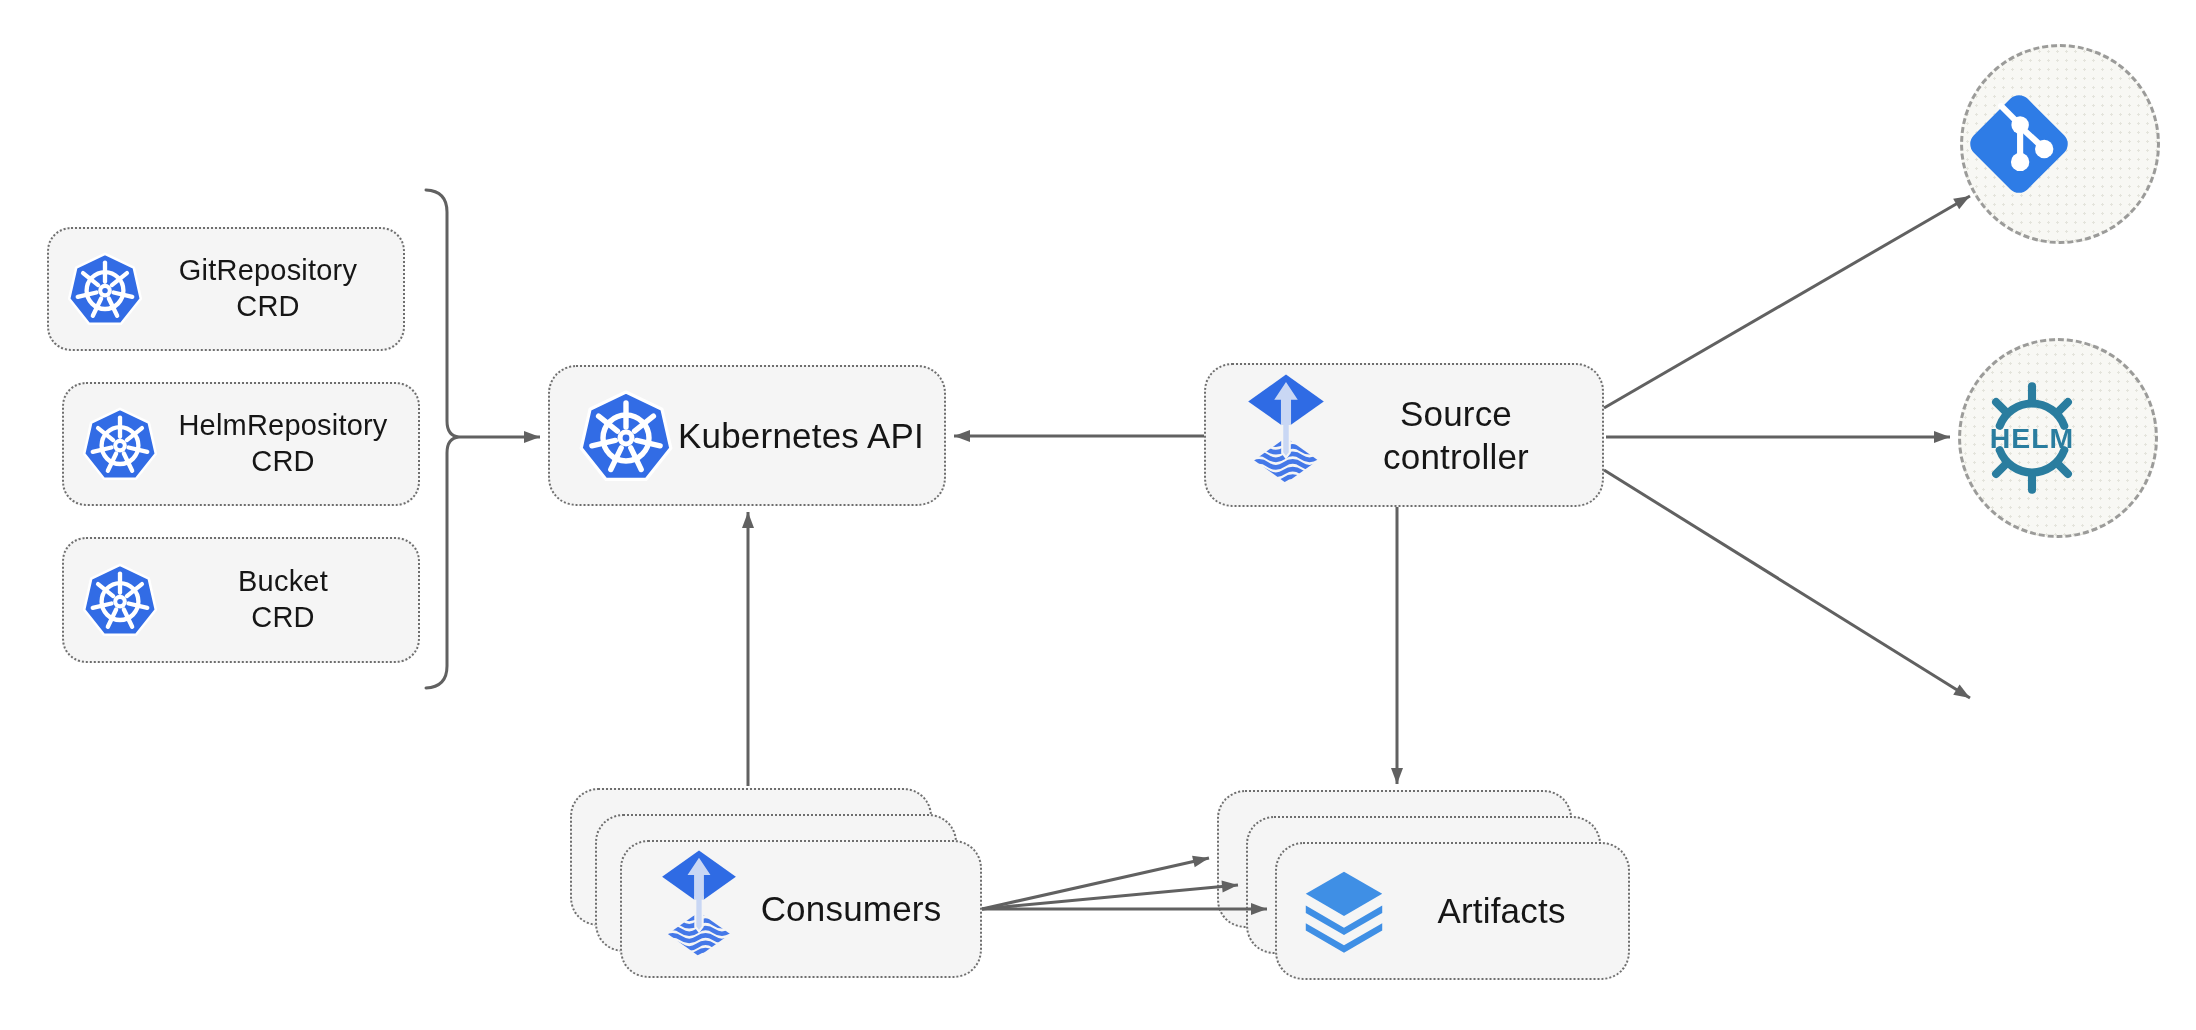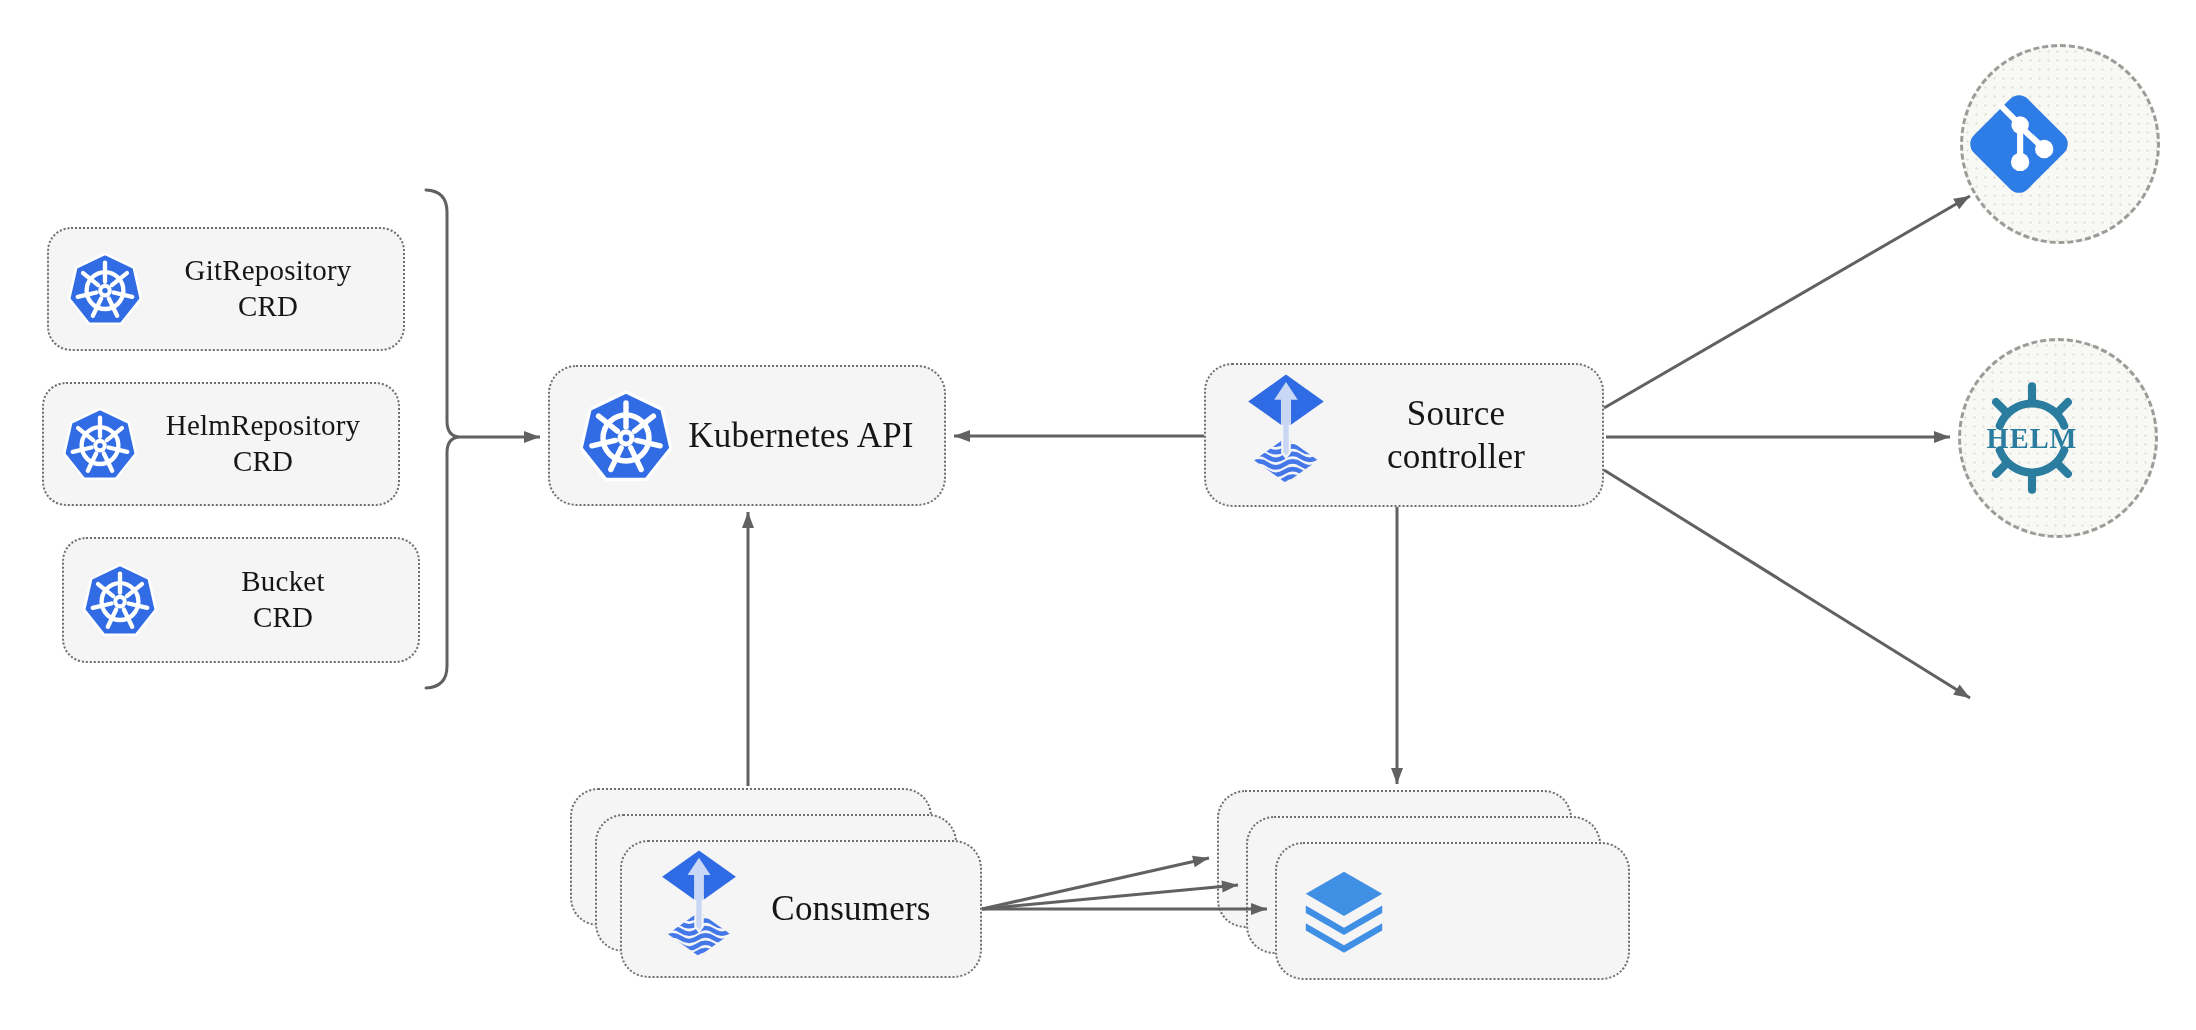--- a/index.html
+++ b/index.html
@@ -1,18 +1,18 @@
 <!DOCTYPE html>
 <html style="--box-fill: #F5F5F5; --box-border: #6E6E6E; --circle-fill: #F8F8F4; --circle-border: #9B9B99; --arrow-gray: #616161; --text-dark: #161616; --k8s-blue: #326CE5; --flux-blue: #2F6BE4; --flux-light: #C9D7F4; --flux-wave-blue: #4478E8; --git-blue: #2E7CE6; --helm-teal: #2A7D9F; --s3-red: #DE5040; --s3-dark: #7E2B1F; --layers-blue: #3F8FE5;"><head>
 <meta charset="utf-8">
 <style>
   html,body{margin:0;padding:0;background:#fff;}
   .canvas{
     position:relative;width:2196px;height:1030px;background:#fff;overflow:hidden;
-    font-family:Liberation Serif, serif;
+    font-family:Liberation Sans, sans-serif;
   }
   .node{
     position:absolute;box-sizing:border-box;
     background:var(--box-fill);
     border:2.5px dotted var(--box-border);
     border-radius:28px;
     display:flex;align-items:center;
   }
   .node .icon{flex:0 0 auto;}
   .node .label{
@@ -96,21 +96,21 @@
 
 <div class="canvas">
 
   <div class="node crd" style="left:47px;top:227px;width:358px;height:124px;">
     <svg class="icon" width="80" height="80" style="margin-left:16px">
         <use href="#sym-k8s"></use>
       </svg>
     <div class="label">GitRepository
 CRD</div>
   </div>
-  <div class="node crd" style="left:42px;top:382px;width:358px;height:124px;">
+  <div class="node crd" style="left:62px;top:382px;width:358px;height:124px;">
     <svg class="icon" width="80" height="80" style="margin-left:16px">
         <use href="#sym-k8s"></use>
       </svg>
     <div class="label">HelmRepository
 CRD</div>
   </div>
   <div class="node crd" style="left:62px;top:537px;width:358px;height:126px;">
     <svg class="icon" width="80" height="80" style="margin-left:16px">
         <use href="#sym-k8s"></use>
       </svg>
@@ -141,20 +141,21 @@
       </svg>
     <div class="label">Consumers</div>
   </div>
 
   <div class="node ghost" style="left:1217px;top:790px;width:355px;height:138px;"></div>
   <div class="node ghost mid" style="left:1246px;top:816px;width:355px;height:138px;"></div>
   <div class="node big front" style="left:1275px;top:842px;width:355px;height:138px;">
     <svg class="icon" width="98" height="98" style="margin-left:18px">
         <use href="#sym-layers"></use>
       </svg>
+    <div class="label">Artifacts</div>
   </div>
 
   <div class="endpoint" style="left:1960px;top:44px;">
     <svg width="112" height="112" viewBox="0 0 100 100">
         <use href="#sym-git"></use>
       </svg>
   </div>
 
   <div class="endpoint" style="left:1958px;top:338px;">
     <svg width="142" height="142" viewBox="0 0 140 140">

